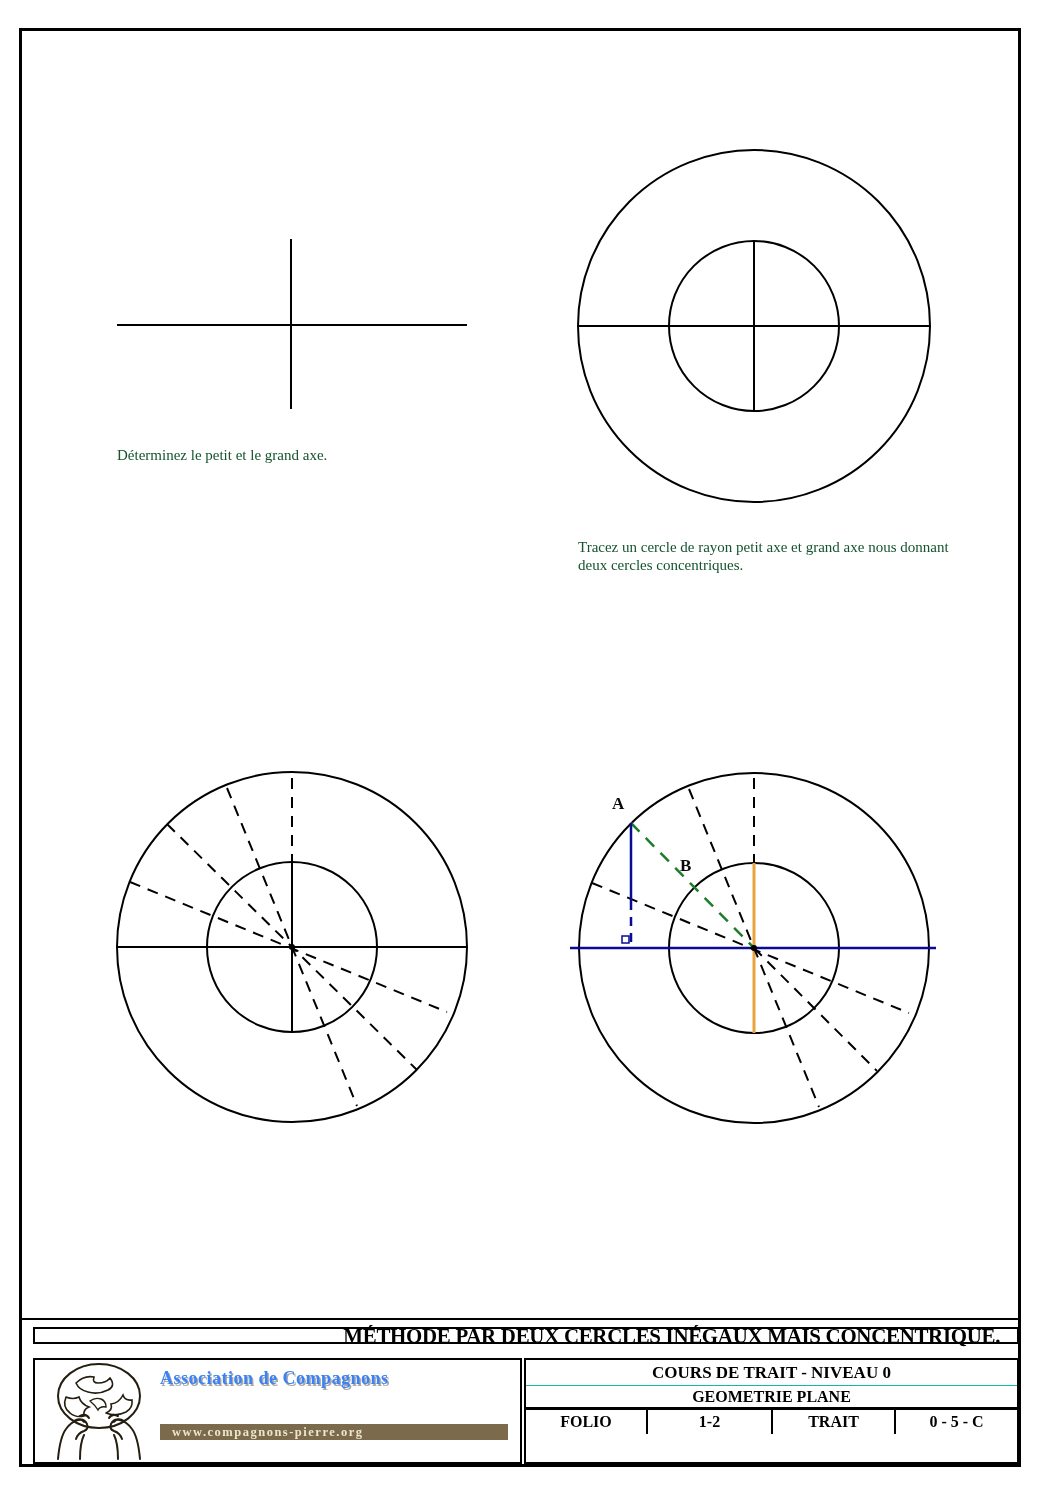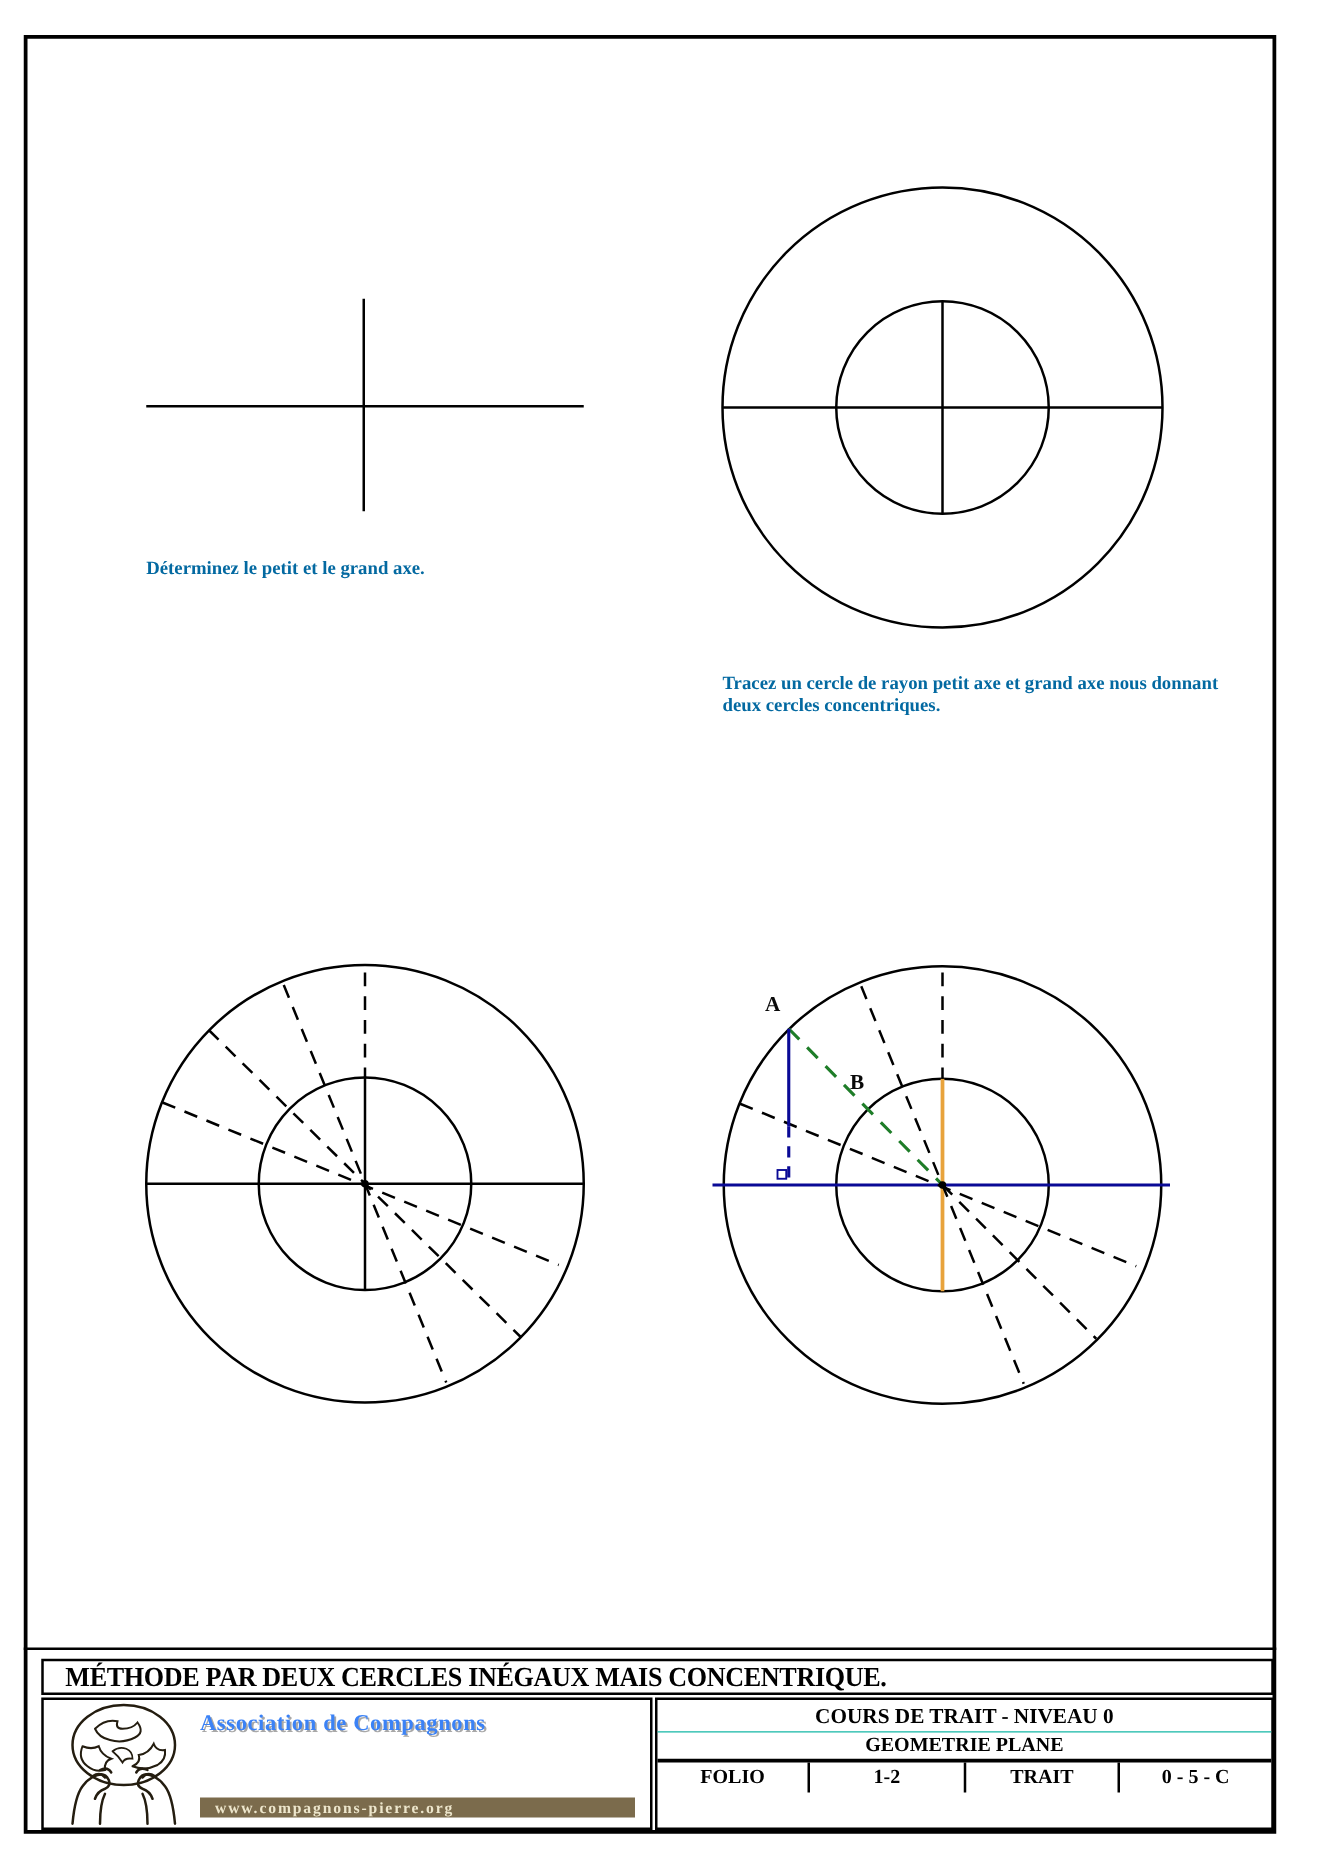--- a/index.html
+++ b/index.html
@@ -1,32 +1,32 @@
 <!DOCTYPE html>
 <html><head>
 <meta charset="utf-8">
 <style>
   html,body{margin:0;padding:0;background:#ffffff;}
   .page{position:relative;width:1058px;height:1497px;background:#ffffff;
         font-family:"Liberation Serif",serif;color:#000;overflow:hidden;}
   .page-border{position:absolute;left:19px;top:28px;width:1002px;height:1439px;
         border:3px solid #000;box-sizing:border-box;}
   .fig-layer{position:absolute;left:0;top:0;}
-  .caption{position:absolute;font-size:15px;font-weight:bold;line-height:18px;color:#0369a1;}
+  .caption{position:absolute;font-size:15px;font-weight:normal;line-height:18px;color:#14532d;}
   .pt-label{position:absolute;font-size:17px;font-weight:bold;color:#0a0a0a;}
   .sep-line{position:absolute;left:19px;top:1318px;width:1002px;height:2px;background:#000;}
-  .banner{position:absolute;left:33px;top:1327px;width:986px;height:29px;border:2px solid #000;
-        box-sizing:border-box;display:flex;align-items:center;justify-content:flex-start;}
+  .banner{position:absolute;left:33px;top:1327px;width:986px;height:17px;border:2px solid #000;
+        box-sizing:border-box;display:flex;align-items:center;justify-content:flex-end;}
   .banner span{display:inline-block;font-size:22px;font-weight:bold;letter-spacing:-0.3px;
         transform:scaleX(0.95);white-space:nowrap;}
   .tblock-left{position:absolute;left:33px;top:1358px;width:489px;height:106px;
         border:2px solid #000;box-sizing:border-box;}
   .org-line{position:absolute;left:125px;font-size:18px;font-weight:bold;color:#3b82f6;
         white-space:nowrap;text-shadow:1.5px 1.5px 0 #a8a8a8;letter-spacing:0.5px;}
-  .url-bar{position:absolute;left:125px;top:78px;width:348px;height:16px;background:#7B6B4C;
+  .url-bar{position:absolute;left:125px;top:64px;width:348px;height:16px;background:#7B6B4C;
         display:flex;align-items:center;}
   .url-bar span{font-size:12.5px;font-weight:bold;color:#EDE6CC;letter-spacing:1.5px;padding-left:12px;}
   .tblock-right{position:absolute;left:524px;top:1358px;width:495px;height:106px;
         border:2px solid #000;box-sizing:border-box;display:grid;
         grid-template-rows:26px 24px 24px 28px;}
   .trow{display:grid;border-bottom:1px solid #14b8a6;}
   .trow:last-child{border-bottom:none;}
   .trow.r2{border-bottom:3px solid #000;}
   .trow.r3{border-bottom:3px solid #000;}
   .tcell{display:flex;align-items:center;justify-content:center;font-size:16px;font-weight:bold;

